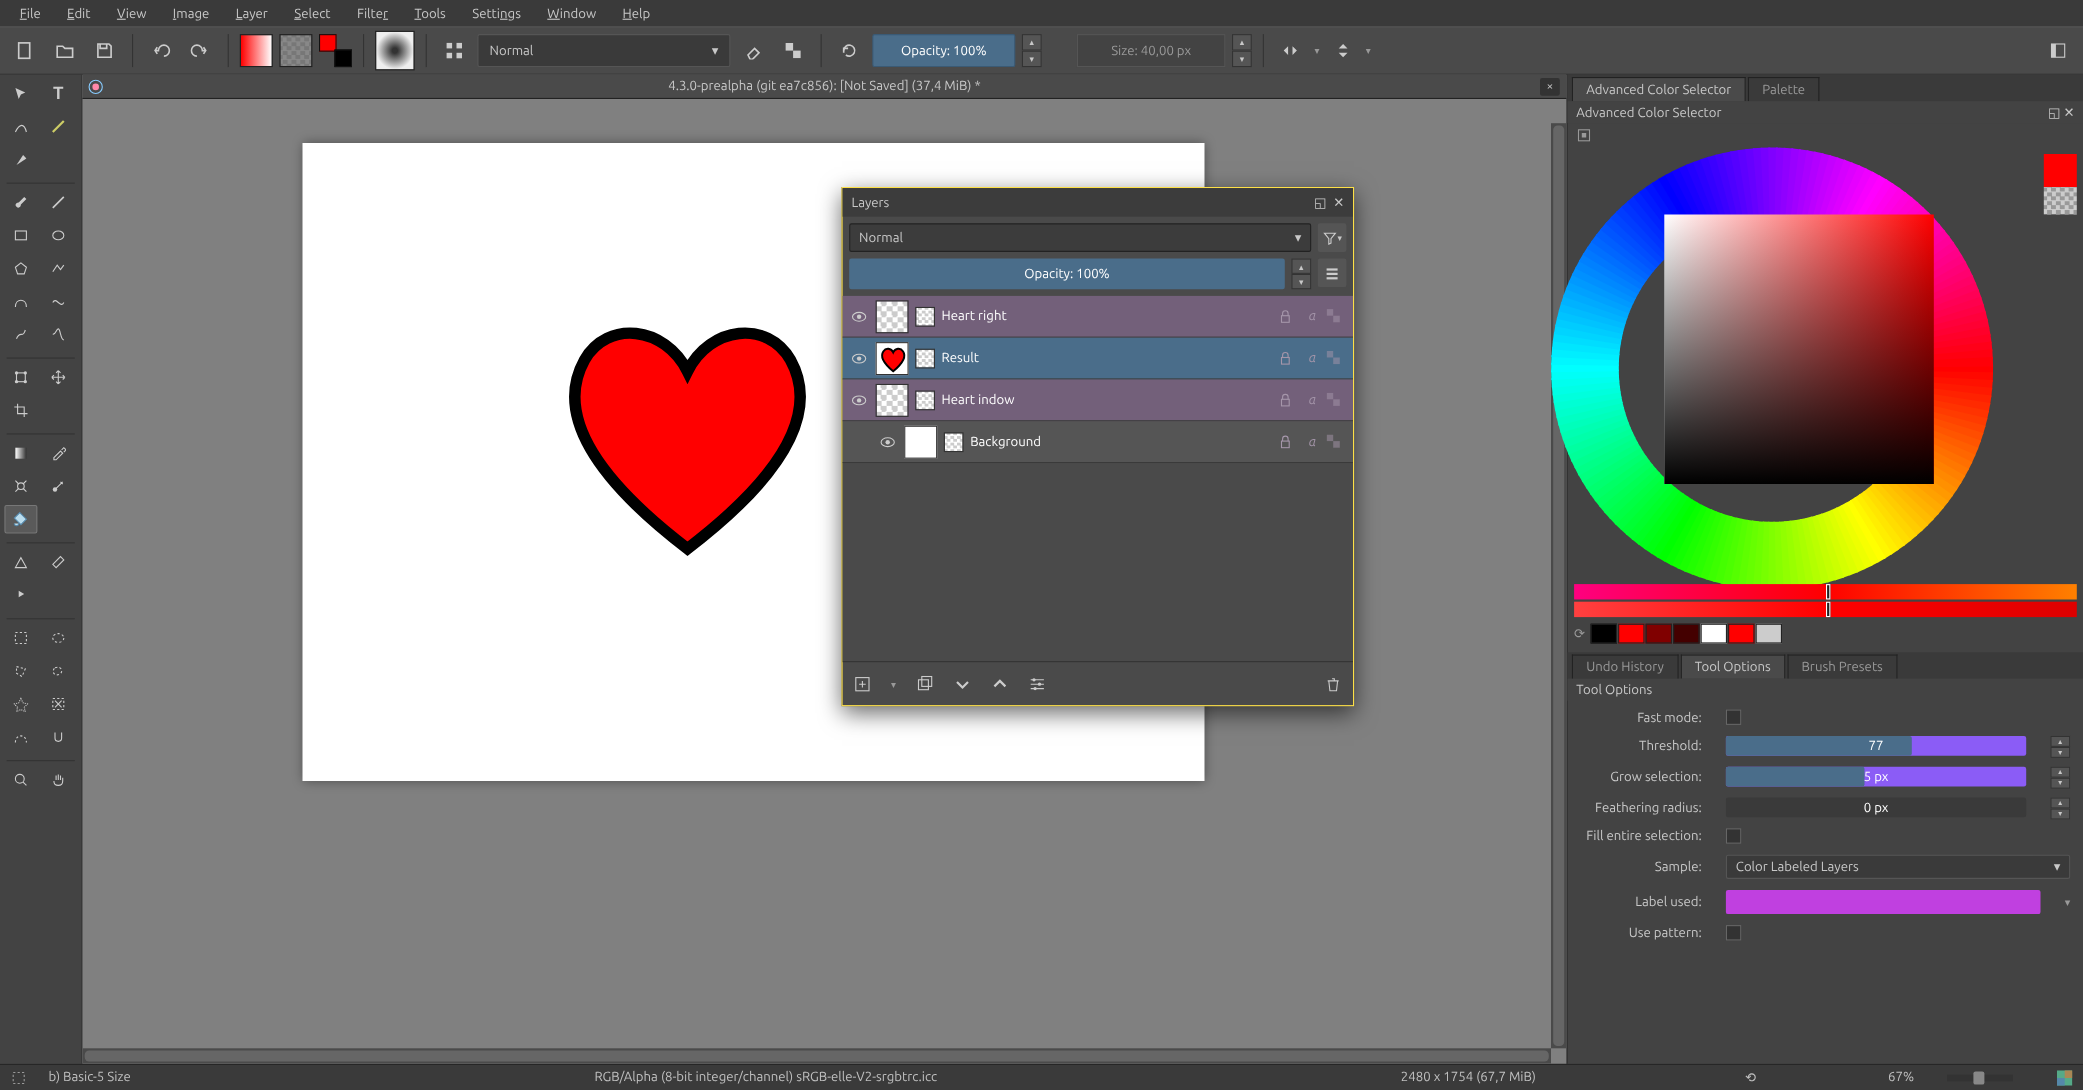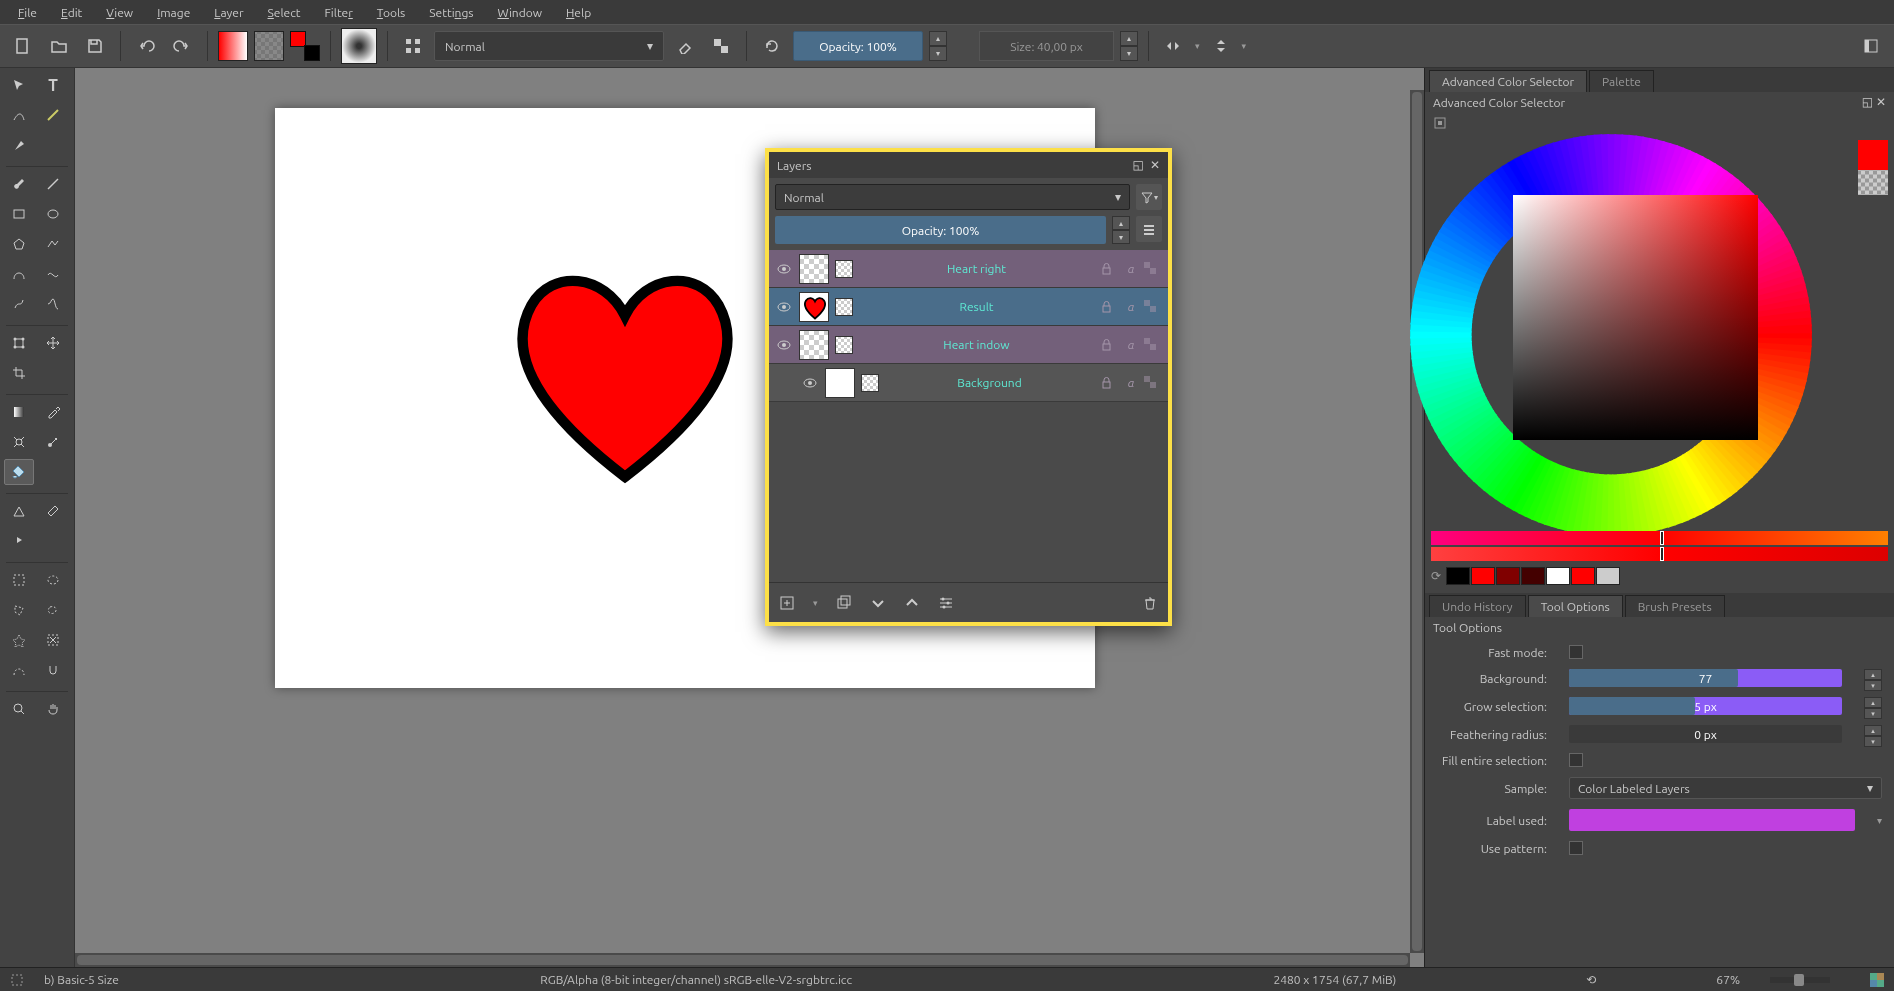--- a/index.html
+++ b/index.html
@@ -34,37 +34,37 @@
 
 .center-area{flex:1;display:flex;flex-direction:column;background:#808080;position:relative;}
 .tab-bar{height:22px;background:#4a4a4a;display:flex;align-items:center;border-bottom:1px solid #222;}
 .tab-bar .icon{width:24px;display:flex;justify-content:center;}
 .tab-title{flex:1;text-align:center;color:#c8c8c8;font-size:12px;}
 .tab-close{width:18px;height:16px;background:#333;color:#ccc;display:flex;align-items:center;justify-content:center;font-size:11px;margin-right:6px;border-radius:2px;}
 .canvas-vp{flex:1;position:relative;overflow:hidden;}
 .canvas{position:absolute;top:40px;left:200px;width:820px;height:580px;background:#fff;box-shadow:0 0 10px rgba(0,0,0,0.4);}
 .heart{position:absolute;top:140px;left:220px;}
 
-.layers-panel{position:absolute;top:80px;left:690px;width:407px;background:#4a4a4a;border:4px solid #fde047;box-shadow:0 6px 20px rgba(0,0,0,0.6);}
+.layers-panel{position:absolute;top:80px;left:690px;width:466px;background:#4a4a4a;border:1px solid #fde047;box-shadow:0 6px 20px rgba(0,0,0,0.6);}
 .panel-title{height:26px;background:#3c3c3c;display:flex;align-items:center;justify-content:space-between;padding:0 8px;color:#c8c8c8;}
 .panel-title .right{display:flex;gap:6px;}
 .panel-combo-row{display:flex;padding:6px;gap:6px;}
 .layer-combo{flex:1;background:#3c3c3c;border:1px solid #222;height:26px;display:flex;align-items:center;padding:0 8px;justify-content:space-between;border-radius:2px;}
 .filter-btn{width:26px;height:26px;background:#555;display:flex;align-items:center;justify-content:center;border-radius:2px;}
 .layer-opacity-row{display:flex;padding:0 6px 6px;gap:6px;}
 .layer-opacity{flex:1;background:#4a6d8a;height:28px;display:flex;align-items:center;justify-content:center;color:#fff;border-radius:2px;}
 .layer-list{}
 .layer-item{display:flex;align-items:center;height:38px;background:#73607a;border-bottom:1px solid #3a3a3a;padding:0 6px;gap:6px;}
 .layer-item.sel{background:#4a6d8a;}
 .layer-item.bg-item{background:#555;padding-left:32px;}
 .eye{width:18px;height:18px;color:#ccc;display:flex;align-items:center;justify-content:center;}
 .layer-thumb{width:30px;height:30px;background:#fff;border:1px solid #333;}
 .layer-thumb.check{background:repeating-conic-gradient(#ccc 0 25%,#fff 0 50%) 50%/10px 10px;}
 .mask-thumb{width:18px;height:18px;background:repeating-conic-gradient(#ccc 0 25%,#fff 0 50%) 50%/6px 6px;border:1px solid #333;}
-.layer-name{flex:1;color:#5eead4;font-size:12px;text-align:center;}
+.layer-name{flex:1;color:#ffffff;font-size:12px;}
 .layer-icons{display:flex;gap:4px;color:#a596aa;}
 .layer-icons span{width:18px;text-align:center;}
 .layer-spacer{height:180px;background:#4a4a4a;}
 .layer-footer{height:40px;border-top:1px solid #333;display:flex;align-items:center;padding:0 10px;gap:18px;color:#ccc;}
 .layer-footer .spacer{flex:1;}
 
 .right-panel{width:470px;background:#434343;display:flex;flex-direction:column;border-left:1px solid #222;text-align:right;}
 .panel-tabs{height:24px;background:#3a3a3a;display:flex;align-items:flex-end;padding-left:4px;}
 .ptab{padding:4px 12px;background:#4a4a4a;border:1px solid #222;border-bottom:none;margin-right:2px;font-size:12px;color:#c8c8c8;cursor:pointer;}
 .ptab.inactive{background:#3a3a3a;color:#999;}
@@ -463,20 +463,30 @@
         </div>
         <div class="tool">
           <svg width="14" height="14">
             <path d="M5 7V3m2 4V2m2 5V3m2 5V5m-8 3c0 3 2 4 4 4s4-1 4-4" fill="none" stroke="#ccc"></path>
           </svg>
         </div>
       </div>
   </div>
 
   <div class="center-area">
+    <div class="tab-bar">
+      <div class="icon">
+          <svg width="14" height="14">
+            <circle cx="7" cy="7" r="6" fill="none" stroke="#8cf"></circle>
+            <circle cx="7" cy="7" r="3" fill="#f8a"></circle>
+          </svg>
+        </div>
+      <div class="tab-title">4.3.0-prealpha (git ea7c856):  [Not Saved]  (37,4 MiB) *</div>
+      <div class="tab-close">×</div>
+    </div>
     <div class="canvas-vp">
       <div class="canvas">
         <svg class="heart" width="260" height="260" viewBox="0 0 100 100">
           <path d="M50 88 C16 62 4 40 14 22 C22 8 42 10 50 26 C58 10 78 8 86 22 C96 40 84 62 50 88 Z" fill="#ff0000" stroke="#000" stroke-width="4"></path>
         </svg>
       </div>
 
       <div class="layers-panel">
         <div class="panel-title">
           <span>Layers</span>
@@ -918,21 +928,21 @@
     </div>
     <div class="panel-sub-title">
       <span>Tool Options</span>
     </div>
     <div class="tool-opts">
       <div class="opt-row">
           <div class="opt-label">Fast mode:</div>
           <div class="checkbox"></div>
         </div>
       <div class="opt-row">
-        <div class="opt-label">Background:</div>
+        <div class="opt-label">Threshold:</div>
         <div class="opt-slider">
             <div class="fill" style="width:62%"></div>
             <span class="txt">77</span>
           </div>
         <div class="opt-spin">
             <div>▴</div>
             <div>▾</div>
           </div>
       </div>
       <div class="opt-row">

